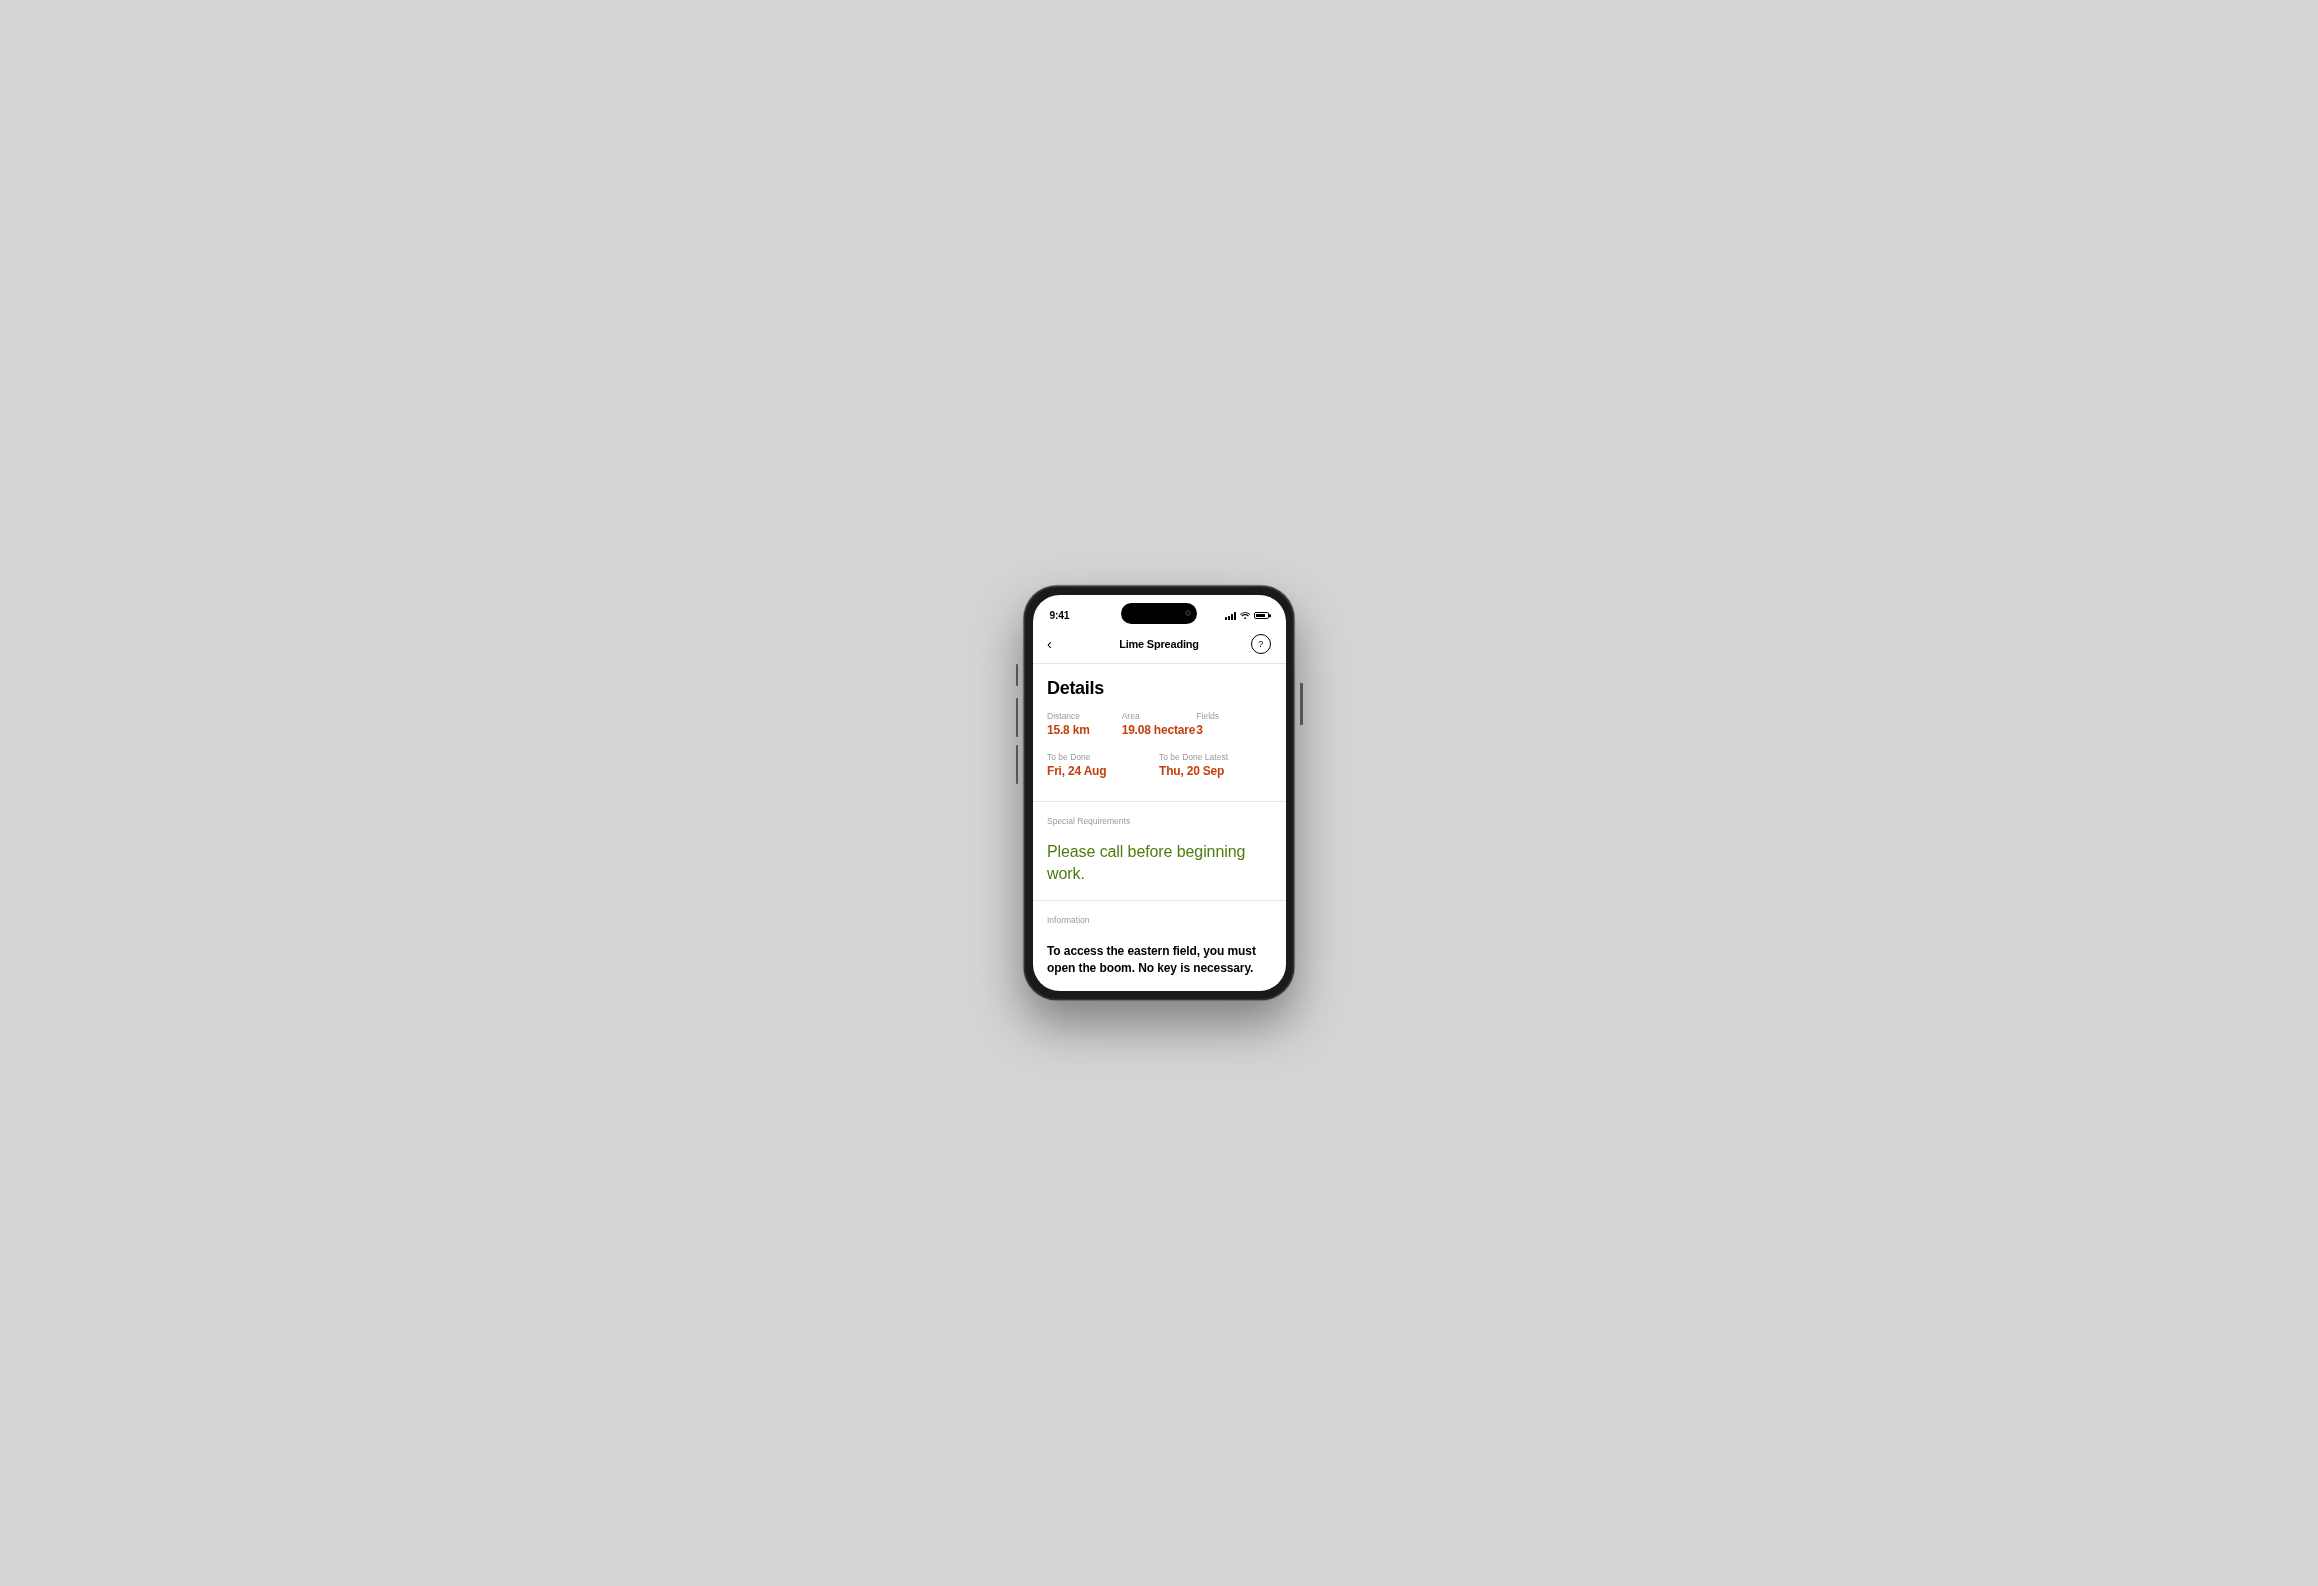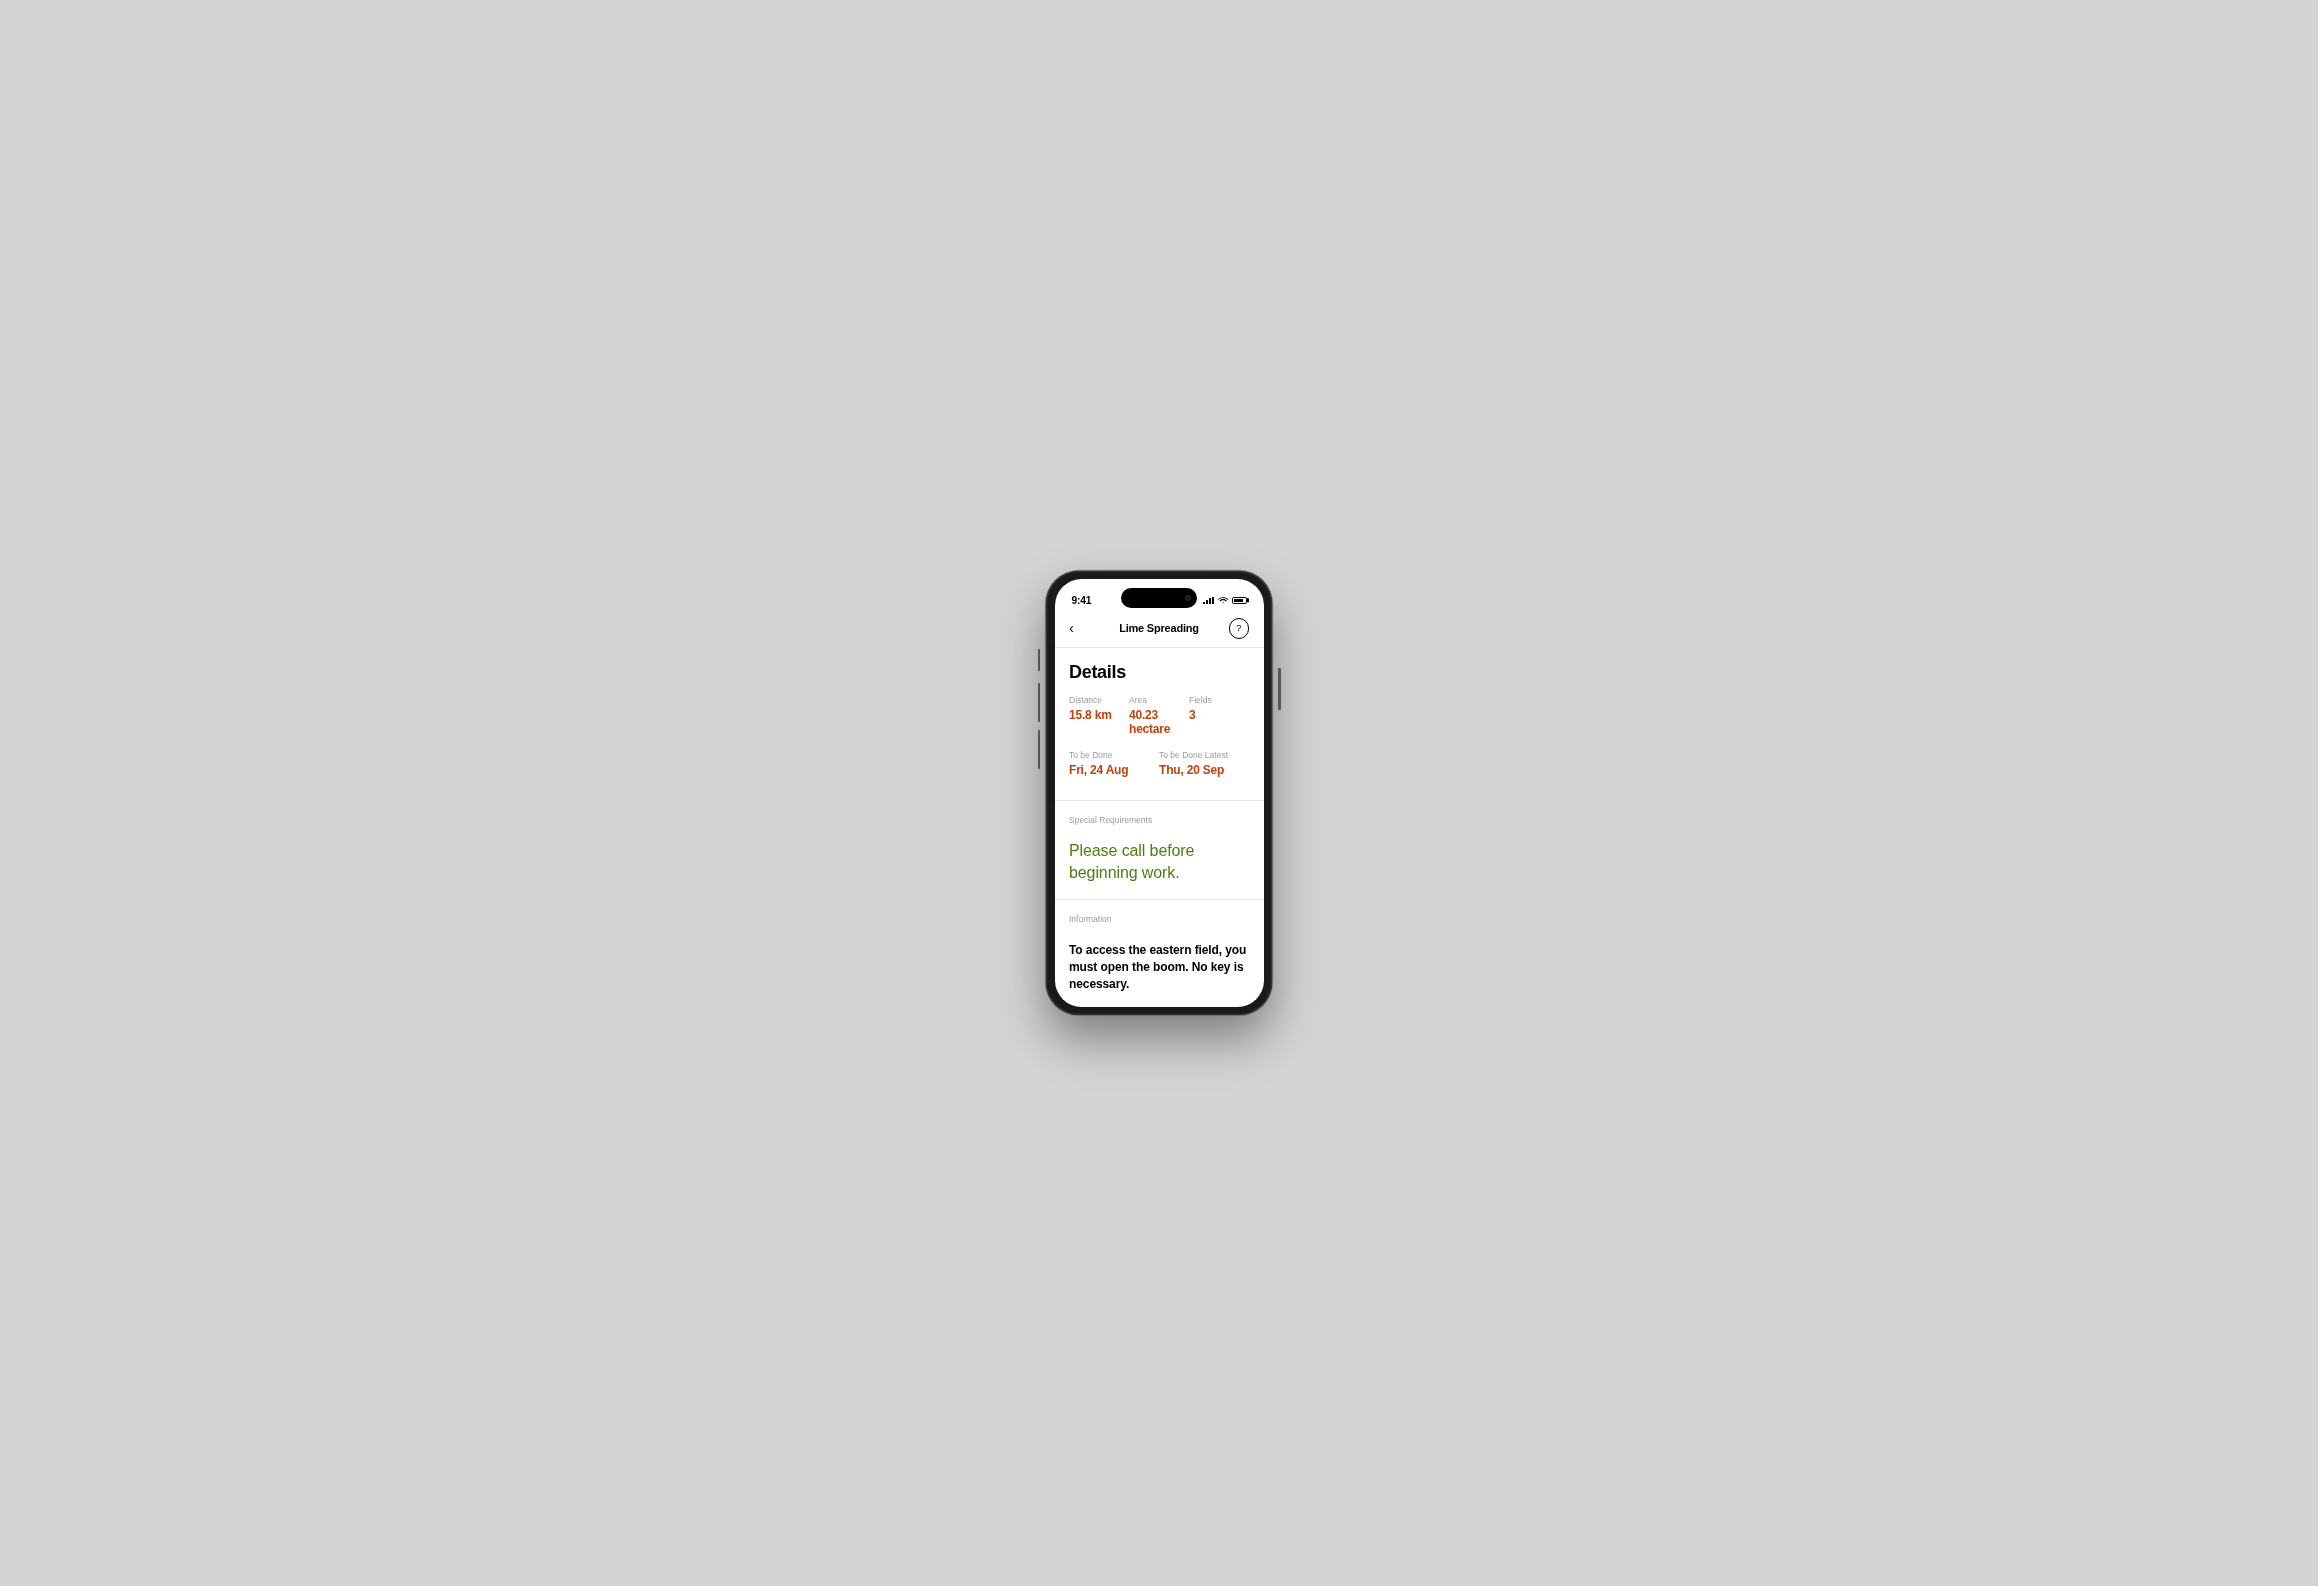--- a/index.html
+++ b/index.html
@@ -12,21 +12,21 @@
       background-color: #d4d4d4;
       display: flex;
       justify-content: center;
       align-items: center;
       min-height: 100vh;
       font-family: -apple-system, BlinkMacSystemFont, 'SF Pro Display', 'SF Pro Text', 'Helvetica Neue', Arial, sans-serif;
     }
 
     .phone-wrapper {
       position: relative;
-      width: 226px;
+      width: 270px;
       background: #1a1a1a;
       border-radius: 33px;
       padding: 8.5px;
       box-shadow:
         0 0 0 0.6px #555,
         0 0 0 1.2px #888,
         inset 0 0 0 1.2px #333,
         0 24px 48px rgba(0,0,0,0.4);
     }
 
@@ -382,21 +382,21 @@
 
       <div class="section-title">Details</div>
 
       <div class="details-grid">
         <div class="detail-item">
           <span class="detail-label">Distance</span>
           <span class="detail-value">15.8 km</span>
         </div>
         <div class="detail-item">
           <span class="detail-label">Area</span>
-          <span class="detail-value">40.23 hectare</span>
+          <span class="detail-value">19.08 hectare</span>
         </div>
         <div class="detail-item">
           <span class="detail-label">Fields</span>
           <span class="detail-value">3</span>
         </div>
       </div>
 
       <div class="dates-grid">
         <div class="detail-item">
           <span class="detail-label">To be Done</span>

